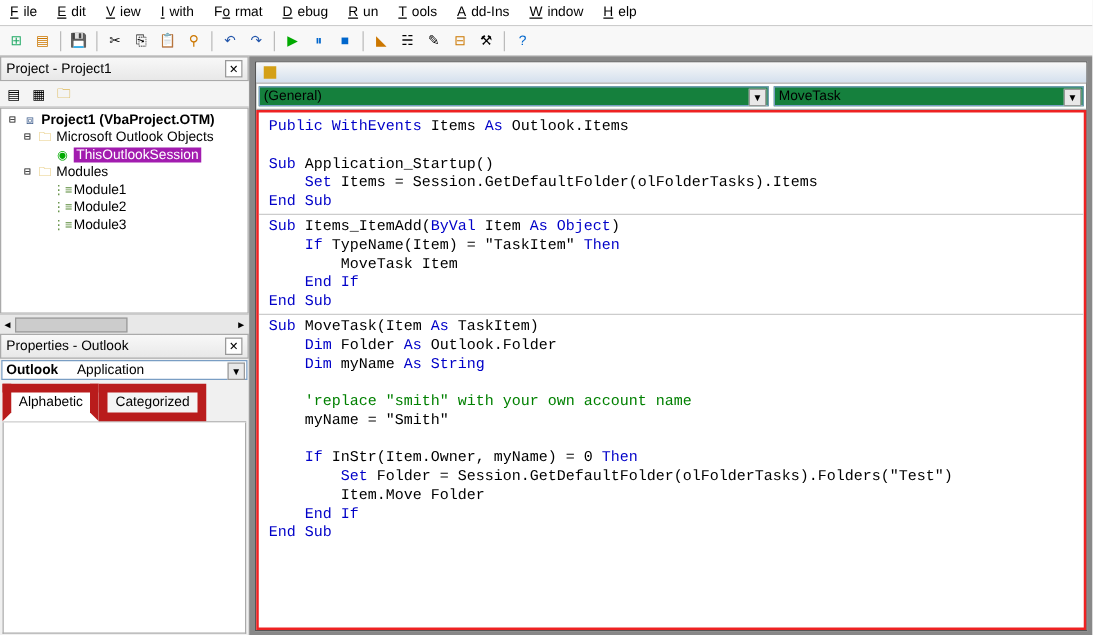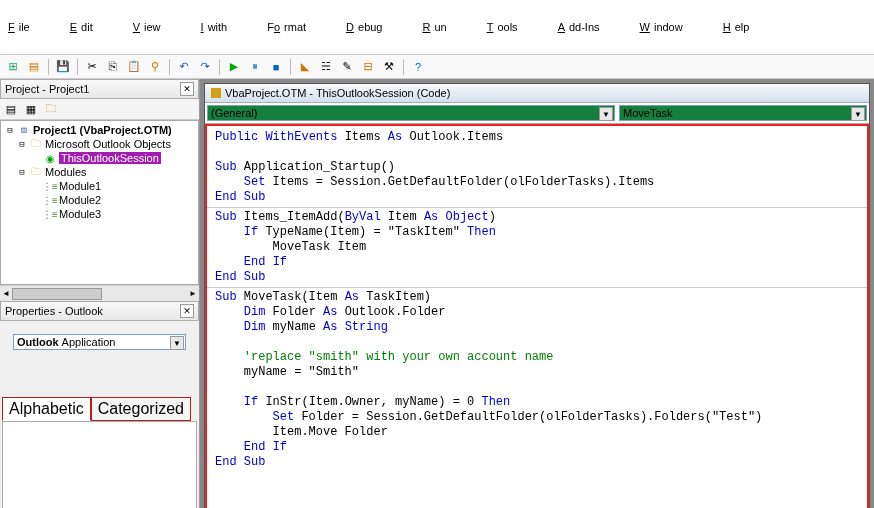--- a/index.html
+++ b/index.html
@@ -1,18 +1,18 @@
 <!DOCTYPE html>
 <html><head>
 <meta charset="utf-8">
 <style>
   * { box-sizing: border-box; margin: 0; padding: 0; }
   body { font-family: "Segoe UI", Tahoma, sans-serif; font-size: 11px; background: #f0f0f0; width: 874px; height: 508px; overflow: hidden; }
   
-  .menubar { background: #fff; border-bottom: 1px solid #ccc; padding: 19px 4px; display: flex; gap: 28px; }
+  .menubar { background: #fff; border-bottom: 1px solid #ccc; padding: 2px 4px; display: flex; gap: 4px; }
   .menubar span { padding: 2px 4px; cursor: default; }
   .menubar span u { text-decoration: underline; }
   
   .toolbar { background: #f8f8f8; border-bottom: 1px solid #ccc; padding: 2px 4px; display: flex; align-items: center; gap: 3px; height: 24px; }
   .toolbar .tb-btn { width: 18px; height: 18px; display: inline-flex; align-items: center; justify-content: center; font-size: 11px; border: 1px solid transparent; }
   .toolbar .sep { width: 1px; height: 16px; background: #bbb; margin: 0 2px; }
   .toolbar .cursor-pos { border: 1px solid #7a9ec4; background: #fff; padding: 1px 6px; font-size: 11px; min-width: 180px; height: 18px; line-height: 15px; }
   
   .main { display: flex; height: calc(100% - 44px); }
   
@@ -32,25 +32,25 @@
   .tree-row .icon { width: 14px; height: 12px; display: inline-flex; align-items:center; justify-content:center; font-size:10px; }
   .folder-icon { color: #d4a017; }
   .mod-icon { color: #5a8a3a; }
   .proj-icon { color: #3a5a8a; }
   .selected { background: #a21caf; color: #fff; padding: 0 2px; }
   
   .scroll-stub { height: 16px; background: #e8e8e8; border-top: 1px solid #ccc; display:flex; align-items:center; }
   .scroll-stub .thumb { height: 12px; background: #ccc; border:1px solid #999; }
   
   .props { display: flex; flex-direction: column; flex: 1; }
-  .props-combo { border: 1px solid #7a9ec4; background: #fff; margin: 13px; display: flex; align-items: center; padding: 1px 3px; font-size: 11px; position: relative; }
+  .props-combo { border: 1px solid #7a9ec4; background: #fff; margin: 1px; display: flex; align-items: center; padding: 1px 3px; font-size: 11px; position: relative; gap: 12px; }
   .props-combo b { font-weight: bold; margin-right: 3px; }
   .props-combo .dd { position: absolute; right: 1px; top: 1px; width: 14px; height: 14px; background: #e8e8e8; border: 1px solid #999; font-size: 8px; display:flex; align-items:center; justify-content:center; }
   .tabs { display: flex; border-bottom: 1px solid #aaa; margin: 2px 2px 0 2px; }
-  .tab { border: 1px solid #b91c1c; padding: 2px 6px; font-size: 16px; background: #f4f4f4; position: relative; margin-top: 32px; }
+  .tab { border: 7px solid #b91c1c; padding: 2px 6px; font-size: 11px; background: #f4f4f4; position: relative; }
   .tab.active { background: #fff; border-bottom-color: #fff; }
   .tab-content { flex: 1; background: #fff; border: 1px solid #aaa; border-top: none; margin: 0 2px 2px 2px; }
   
   .right { flex: 1; display: flex; flex-direction: column; background: #888; padding: 4px; overflow:hidden; }
   .code-win { background: #fff; border: 1px solid #555; flex: 1; display: flex; flex-direction: column; }
   .code-title { background: linear-gradient(#f8f8f8,#d4e0ee); padding: 3px 6px; font-size: 11px; border-bottom: 1px solid #aaa; display:flex; align-items:center; gap:4px; }
   .code-title .tbox { width:10px; height:10px; background:#d4a017; display:inline-block; }
   .combos { display: flex; border-bottom: 1px solid #aaa; }
   .combo { flex: 1; border: 1px solid #7a9ec4; margin: 2px; background: #15803d; display: flex; align-items: center; padding: 1px 3px; font-size: 11px; position: relative; }
   .combo .dd { position: absolute; right: 1px; top: 1px; width: 14px; height: 14px; background: #e8e8e8; border: 1px solid #999; font-size: 8px; display:flex; align-items:center; justify-content:center; }
@@ -173,21 +173,20 @@
         <div class="tab">Categorized</div>
       </div>
       <div class="tab-content"></div>
     </div>
   </div>
 
   <div class="right">
     <div class="code-win">
       <div class="code-title">
         <span class="tbox"></span>
-        <span>VbaProject.OTM - ThisOutlookSession (Code)</span>
       </div>
       <div class="combos">
         <div class="combo">
           <span>(General)</span>
           <span class="dd">▼</span>
         </div>
         <div class="combo" style="flex:0.6">
           <span>MoveTask</span>
           <span class="dd">▼</span>
         </div>

